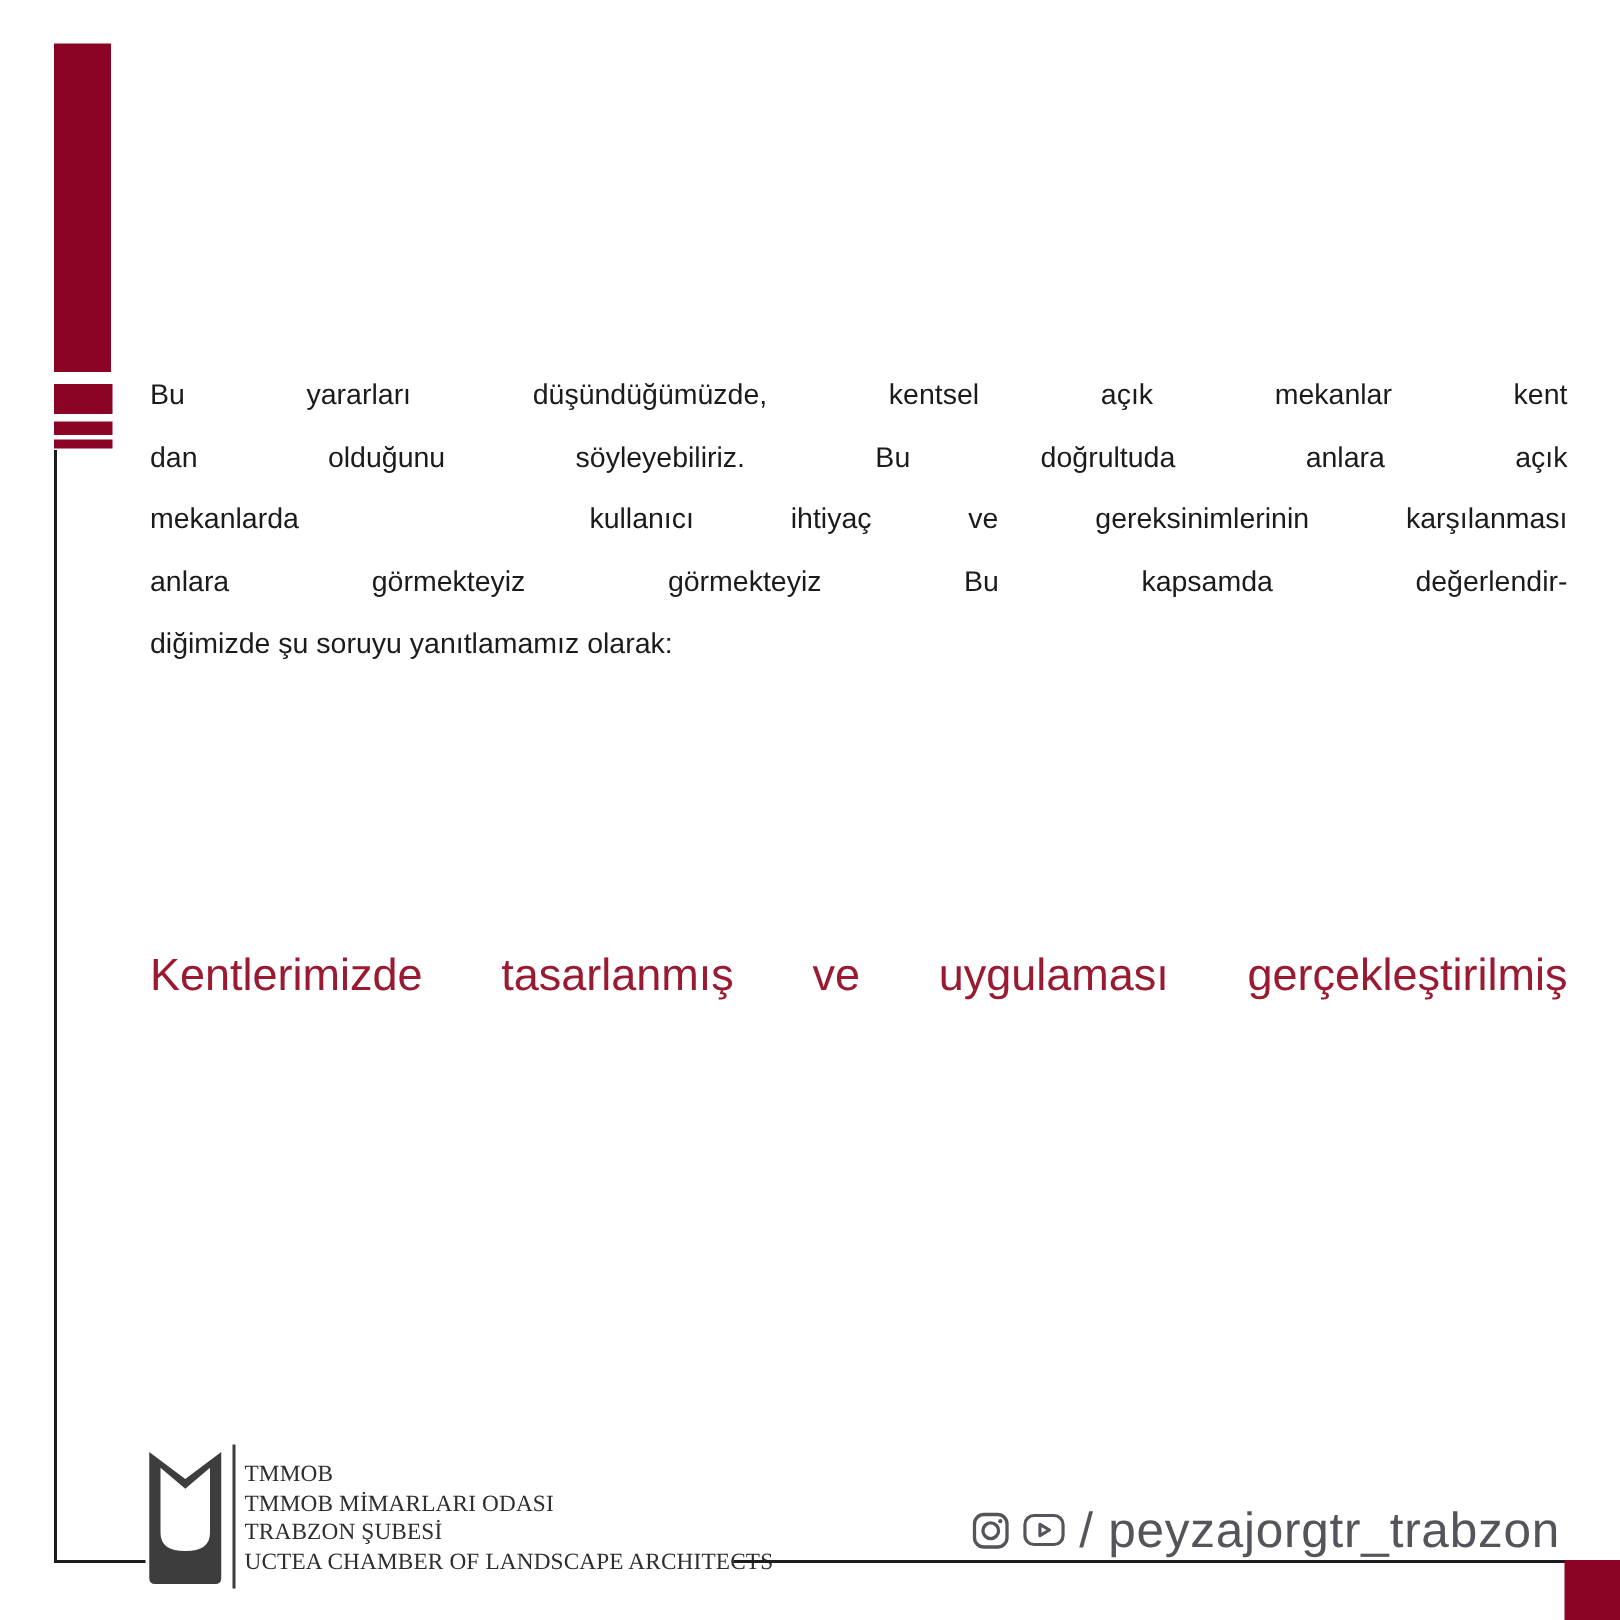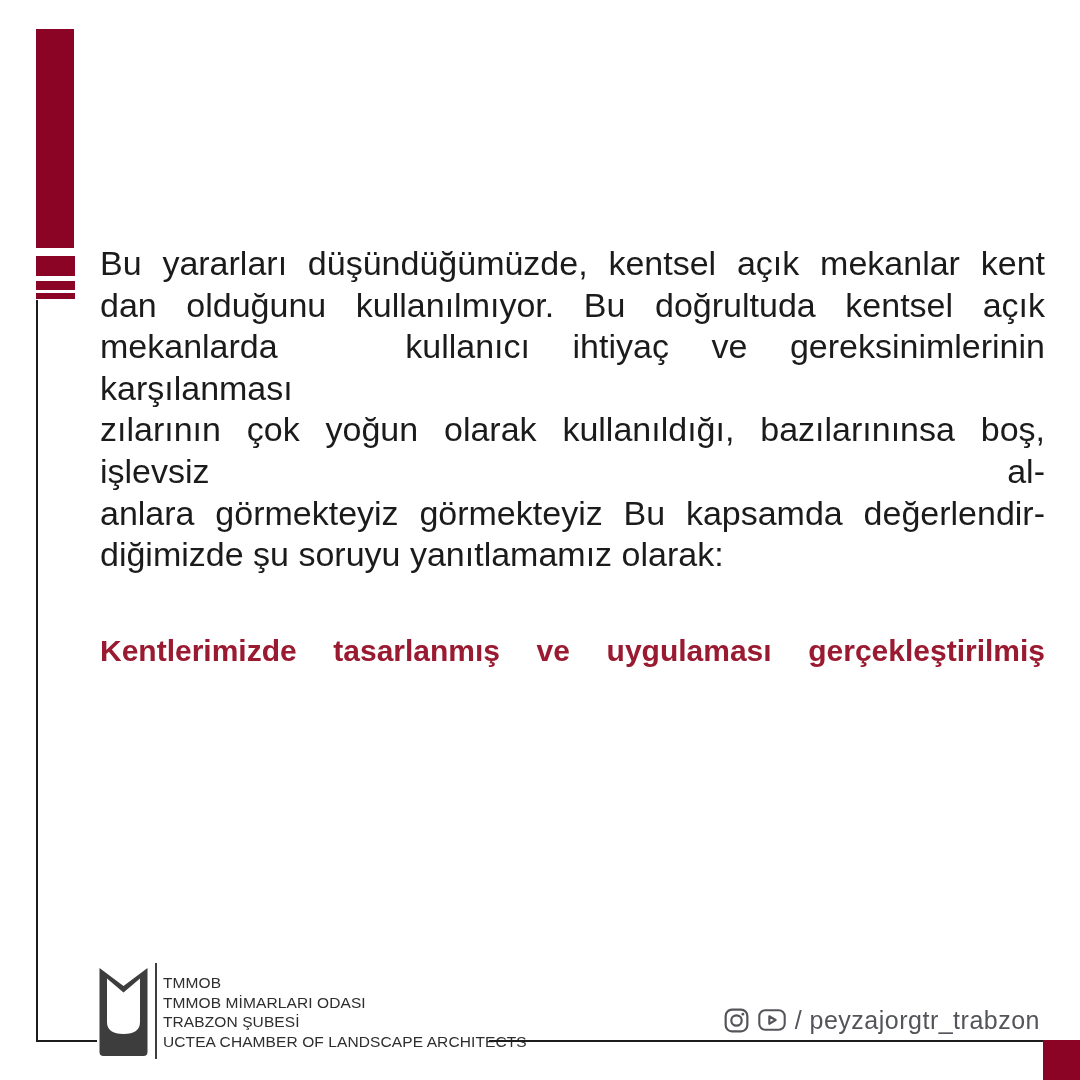--- a/index.html
+++ b/index.html
@@ -22,65 +22,65 @@
   .red-bar{position:absolute;left:36px;top:29px;width:38px;height:219px;background:var(--brand-red);}
   .stripe{position:absolute;left:36px;width:39px;background:var(--brand-red);}
   .s1{top:256px;height:20px;}
   .s2{top:281px;height:9px;}
   .s3{top:293px;height:6px;}
   .vline{position:absolute;left:36px;top:300px;width:2px;height:741px;background:#1c1c1c;}
 
   
   .body-text{
     position:absolute;left:100px;top:243px;width:945px;
-    font-size:34px;line-height:41.6px;color:var(--ink);
+    font-size:19px;line-height:41.6px;color:var(--ink);
   }
   .jline{text-align:justify;text-align-last:justify;white-space:normal;}
   .jline.last{text-align-last:left;}
 
   
   .question{
     position:absolute;left:100px;top:626px;width:945px;
-    font-size:30px;line-height:49px;font-weight:bold;color:var(--question-red);
+    font-size:30px;line-height:49px;font-weight:normal;color:var(--question-red);
   }
 
   
   .hline-left{position:absolute;left:36px;top:1040px;width:61px;height:2px;background:#1c1c1c;}
   .hline-right{position:absolute;left:489px;top:1040px;width:591px;height:2px;background:#1c1c1c;}
   .logo{position:absolute;left:97px;top:966px;width:53px;height:92px;}
   .vsep{position:absolute;left:155px;top:963px;width:2px;height:96px;background:var(--logo-gray);}
   .org{
     position:absolute;left:163px;top:973px;
     font-size:15.5px;line-height:19.7px;color:#2e2e2e;letter-spacing:0.1px;
     white-space:nowrap;
+    font-family:Liberation Serif, serif;
   }
   .social{
     position:absolute;right:40px;top:1004px;height:32px;
     display:flex;align-items:center;gap:9px;
     color:var(--social-gray);
   }
-  .social .handle{font-size:25px;letter-spacing:0.5px;}
+  .social .handle{font-size:33px;letter-spacing:0.5px;}
   .corner-block{position:absolute;left:1043px;top:1040px;width:37px;height:40px;background:var(--brand-red);}
 </style>
 </head>
 <body>
 
 <div class="canvas">
 
   <div class="red-bar"></div>
   <div class="stripe s1"></div>
   <div class="stripe s2"></div>
   <div class="stripe s3"></div>
   <div class="vline"></div>
 
   <div class="body-text">
     <div class="jline">Bu yararları düşündüğümüzde, kentsel açık mekanlar kent</div>
-    <div class="jline">dan olduğunu kullanılmıyor. Bu doğrultuda kentsel açık</div>
+    <div class="jline">dan olduğunu söyleyebiliriz. Bu doğrultuda anlara açık</div>
     <div class="jline">mekanlarda &nbsp; kullanıcı ihtiyaç ve gereksinimlerinin karşılanması</div>
-    <div class="jline">zılarının çok yoğun olarak kullanıldığı, bazılarınınsa boş, işlevsiz al-</div>
     <div class="jline">anlara görmekteyiz görmekteyiz Bu kapsamda değerlendir-</div>
     <div class="jline last">diğimizde şu soruyu yanıtlamamız olarak:</div>
   </div>
 
   <div class="question">
     <div class="jline">Kentlerimizde tasarlanmış ve uygulaması gerçekleştirilmiş</div>
   </div>
 
   <div class="hline-left"></div>
 

